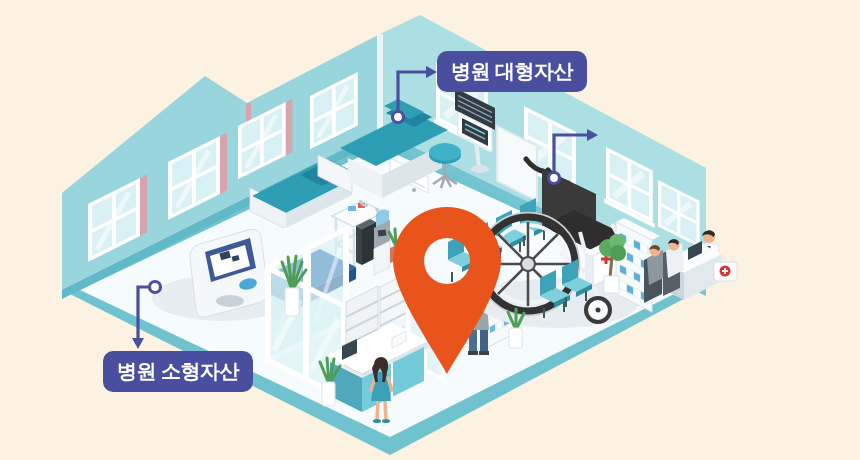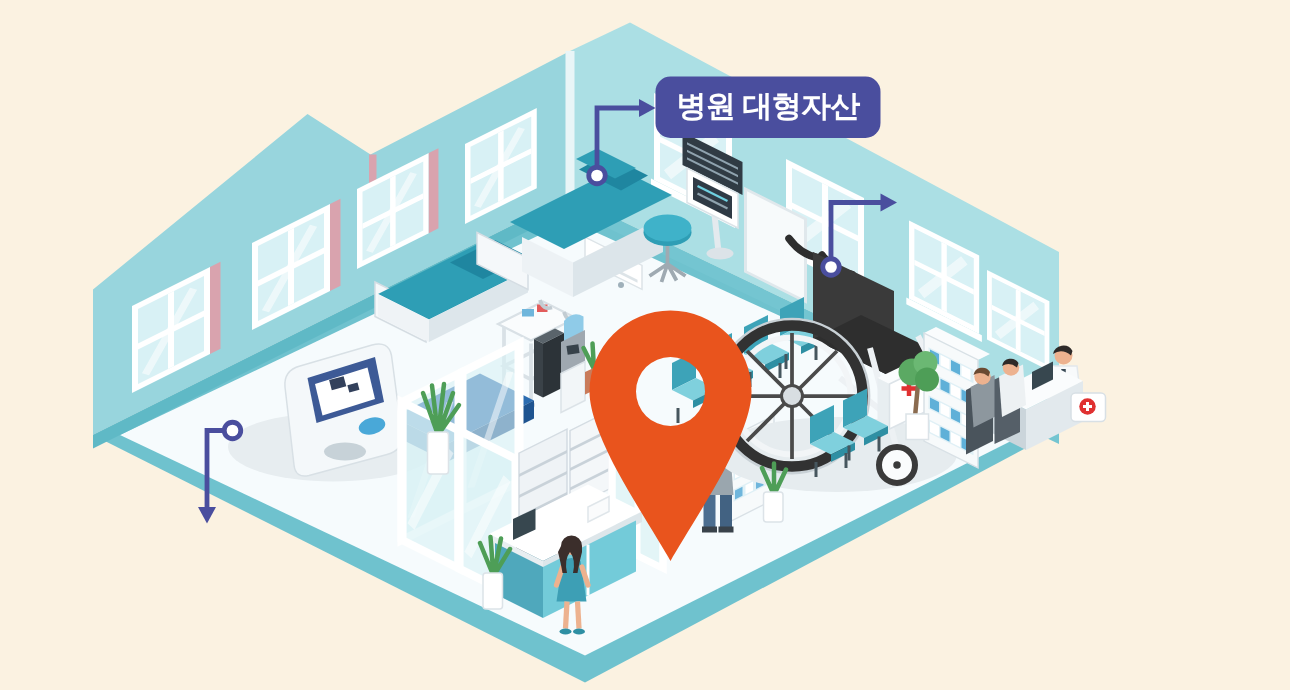--- a/index.html
+++ b/index.html
@@ -436,14 +436,15 @@
            C400,292 393,274 393,261
            A54,54 0 1 1 501,261
            C501,274 494,292 483,313
            C470,337 453,363 447,374 Z
            M424,261 a23,23 0 1 0 46,0 a23,23 0 1 0 -46,0 Z"></path>
 </svg>
 
 <div class="callout callout-large">병원 대형자산</div>
 
 
+<div class="callout callout-small">병원 소형자산</div>
 
 </div>
 
 </body></html>

